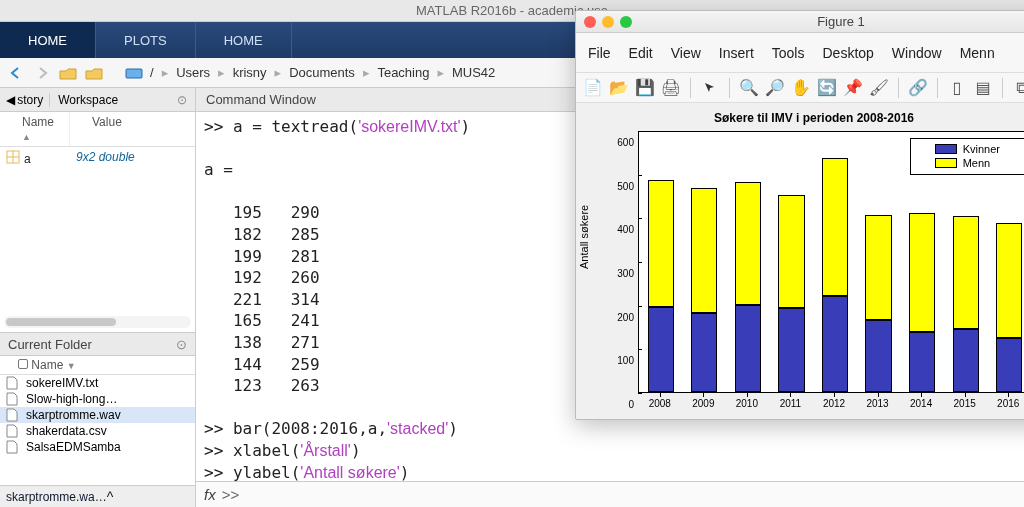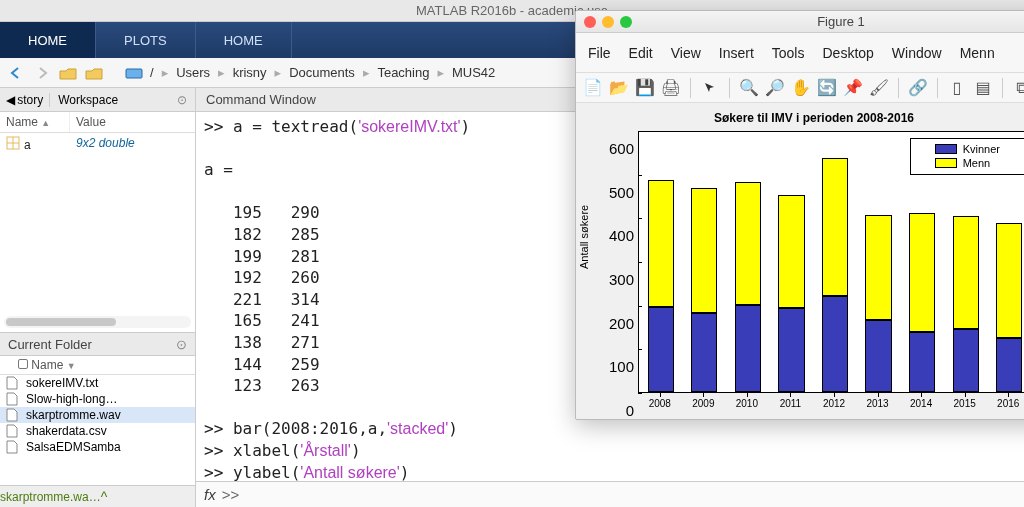--- a/index.html
+++ b/index.html
@@ -17,36 +17,36 @@
   .nav-sep { color: #aaa; margin: 0 2px; }
   .crumb { color: #333; }
 
   .workarea { display: flex; height: calc(100% - 22px - 36px - 30px); }
   .leftcol { width: 196px; border-right: 1px solid #ccc; display: flex; flex-direction: column; }
   .panel-strip { height: 24px; background: #eaeaea; border-bottom: 1px solid #ccc; display: flex; align-items: center; font-size: 12px; }
   .panel-strip .hist { padding: 0 6px; border-right: 1px solid #ccc; display:flex; align-items:center; gap:2px;}
   .panel-strip .ws   { padding: 0 8px; flex: 1; display:flex; align-items:center; justify-content:space-between;}
   .ws-body { flex: 0 0 220px; overflow: auto; background: #fff; font-size: 12px; position:relative;}
   .ws-head { display: flex; border-bottom: 1px solid #ddd; color: #555; }
-  .ws-head div { padding: 3px 6px; }
+  .ws-head div { padding: 3px 22px; }
   .ws-head .c1 { width: 70px; border-right: 1px solid #eee; }
   .ws-row { display: flex; }
   .ws-row div { padding: 3px 6px; }
   .ws-row .c1 { width: 70px; color: #222; display:flex; align-items:center; gap:4px;}
   .ws-row .c2 { color: #169; font-style: italic; }
   .hscroll { position:absolute; left:4px; right:4px; bottom:4px; height:12px; background:#f4f4f4; border-radius:6px;}
   .hscroll .thumb{position:absolute; left:2px; top:2px; height:8px; width:110px; background:#c8c8c8; border-radius:4px;}
 
   .cf-title { height: 24px; background: #eaeaea; border-top: 1px solid #ccc; border-bottom: 1px solid #ccc; padding: 0 8px; display: flex; align-items: center; justify-content: space-between; font-size: 13px; color: #444; }
   .cf-body { flex: 1; overflow: hidden; background: #fff; font-size: 12px; }
   .cf-head { border-bottom: 1px solid #ddd; padding: 2px 18px; color: #555; }
   .cf-item { padding: 1px 6px; display: flex; align-items: center; gap: 6px; }
   .cf-item.sel { background: #d9e6f7; }
   .file-ico { width: 14px; height: 14px; display:inline-block; }
-  .statusbar { height: 22px; background: #eee; border-top: 1px solid #ccc; font-size: 12px; color: #4d7c0f; display: flex; align-items: center; padding: 0 0; }
+  .statusbar { height: 22px; background: #eee; border-top: 1px solid #ccc; font-size: 12px; color: #0f172a; display: flex; align-items: center; padding: 0 6px; }
 
   .cmdcol { flex: 1; display: flex; flex-direction: column; min-width: 0; }
   .cmd-title { height: 24px; background: #eaeaea; border-bottom: 1px solid #ccc; padding: 0 10px; display: flex; align-items: center; font-size: 13px; color: #444; }
   .cmd-body { flex: 1; overflow: auto; background: #fff; padding: 4px 8px; font-family: Menlo, Consolas, monospace; font-size: 16px; line-height: 1.35; color: #222; white-space: pre; }
   .kw-str { color: #b040c0; }
   .prompt-row { height: 26px; border-top: 1px solid #ccc; background: #fafafa; display: flex; align-items: center; padding: 0 8px; font-family: Menlo, Consolas, monospace; font-size: 15px; color: #666; gap: 6px; }
   .fx { font-style: italic; color: #404040; }
 
   
   .figwin { position: absolute; left: 575px; top: 10px; width: 478px; height: 410px; background: #fdba74; border: 1px solid #bbb; border-radius: 2px; box-shadow: 0 6px 24px rgba(0,0,0,.25); overflow: hidden; }
@@ -56,21 +56,21 @@
   .fig-title { flex:1; text-align:center; font-size:13px; color:#444; }
   .fig-menubar { height: 40px; display: flex; align-items: center; gap: 18px; padding: 0 12px; font-size: 14px; color: #222; border-bottom: 1px solid #ddd; background:#f7f7f7;}
   .fig-toolbar { height: 30px; display: flex; align-items: center; gap: 8px; padding: 0 8px; border-bottom: 1px solid #ddd; background:#f7f7f7;}
   .tb-ico { width: 18px; height: 18px; display:inline-flex; align-items:center; justify-content:center; color:#555; }
   .tb-sep { width:1px; height:20px; background:#ccc; margin:0 2px;}
   .fig-canvas { position: relative; width: 100%; height: calc(100% - 22px - 24px - 30px); background: #f0f0f0; }
   .axes { position: absolute; left: 62px; top: 28px; right: 20px; bottom: 42px; background: #fff; border: 1px solid #000; }
   .fig-chart-title { position:absolute; top:8px; left:0; right:0; text-align:center; font-size:12px; font-weight:bold; color:#000; }
   .ylabel { position:absolute; left:8px; top:50%; transform: translateY(-50%) rotate(-90deg); transform-origin: left center; font-size:11px; color:#000; white-space:nowrap;}
   .xlabel { position:absolute; bottom:4px; left:0; right:0; text-align:center; font-size:11px; color:#000;}
-  .ytick { position:absolute; right: calc(100% - 58px); font-size:15px; color:#000; transform: translateY(50%); }
+  .ytick { position:absolute; right: calc(100% - 58px); font-size:10px; color:#000; transform: translateY(50%); }
   .xtick { position:absolute; bottom:26px; font-size:10px; color:#000; transform: translateX(-50%); }
   .bar { position:absolute; bottom:0; }
   .bar .seg1{ position:absolute; left:0; right:0; bottom:0; background:#3a3db8; border:1px solid #000;}
   .bar .seg2{ position:absolute; left:0; right:0; background:#ffff00; border:1px solid #000;}
   .legend { position:absolute; top:6px; right:6px; background:#fff; border:1px solid #000; padding:3px 24px; font-size:11px;}
   .legend-row{display:flex; align-items:center; gap:6px; line-height:1.3;}
   .swatch{width:22px; height:10px; border:1px solid #000;}
   .sw-k{background:#3a3db8;} .sw-m{background:#ffff00;}
 
   .odot{width:10px;height:10px;border:1px solid #777;border-radius:2px;display:inline-block;}

